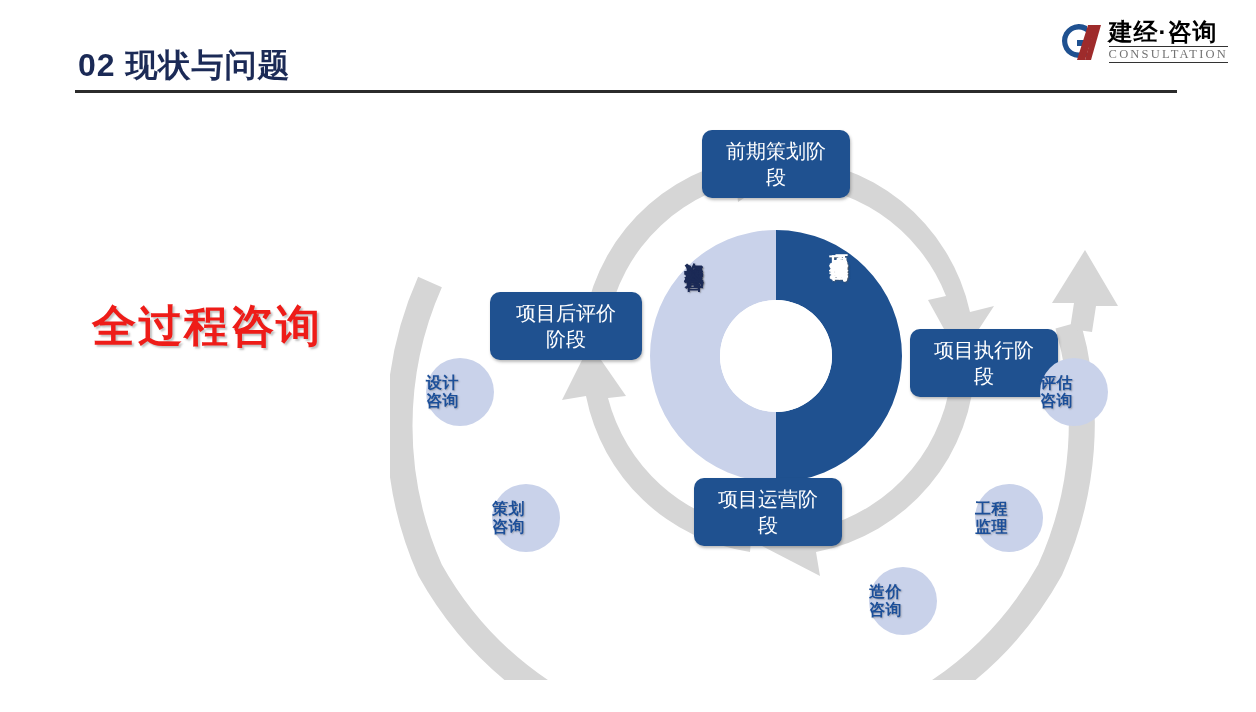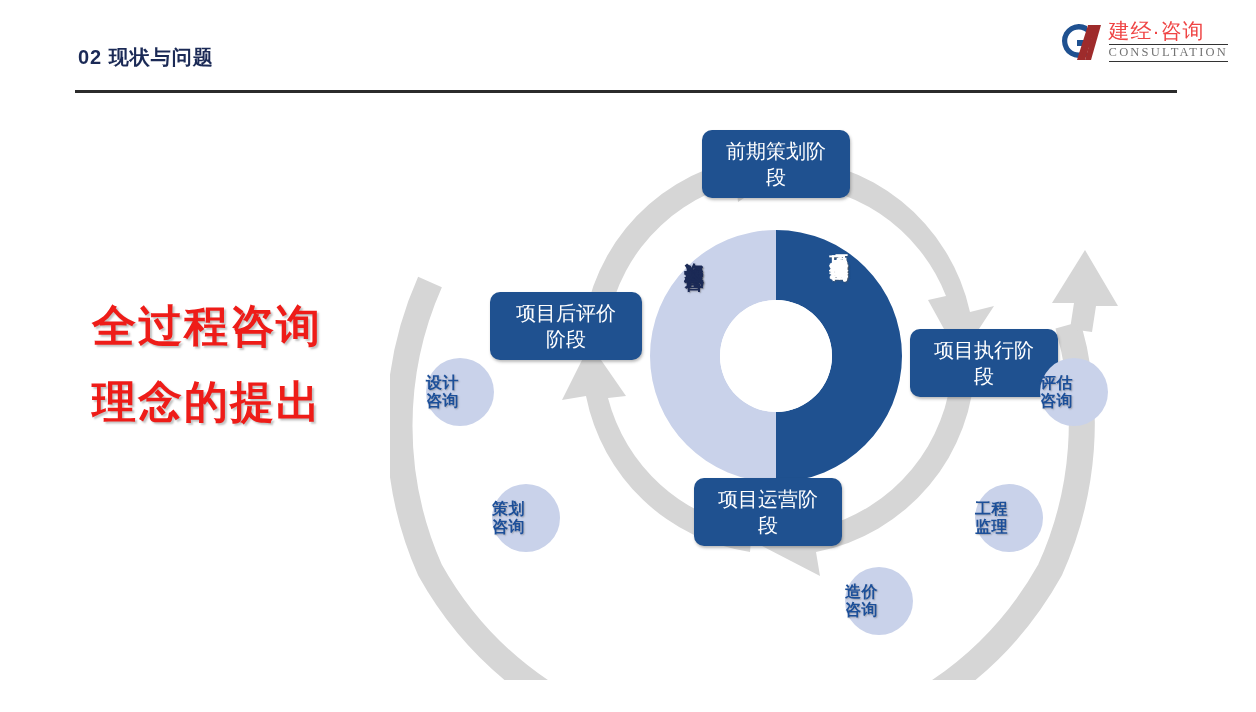--- a/index.html
+++ b/index.html
@@ -16,21 +16,21 @@
     height: 712px;
     background: #ffffff;
     overflow: hidden;
   }
 
   
   #page-title {
     position: absolute;
     left: 78px;
     top: 44px;
-    font-size: 20px;
+    font-size: 32px;
     font-weight: bold;
     color: #1b2a56;
     letter-spacing: 1px;
     white-space: nowrap;
   }
   #title-rule {
     position: absolute;
     left: 75px;
     top: 90px;
     width: 1102px;
@@ -50,23 +50,23 @@
   #logo-mark {
     width: 56px;
     height: 50px;
   }
   #logo-text {
     display: flex;
     flex-direction: column;
     align-items: stretch;
   }
   #logo-text .cn {
-    font-size: 21px;
-    font-weight: normal;
-    color: #ef4444;
+    font-size: 24px;
+    font-weight: bold;
+    color: #000000;
     letter-spacing: 1px;
     line-height: 1.05;
   }
   #logo-text .en {
     font-size: 12.5px;
     font-family: "Liberation Serif", "DejaVu Serif", serif;
     color: #737373;
     letter-spacing: 2.2px;
     border-top: 1.5px solid #333;
     border-bottom: 1.5px solid #333;
@@ -166,21 +166,21 @@
     color: #1c4f99;
     font-size: 16px;
     font-weight: bold;
     line-height: 1.15;
     letter-spacing: 0.5px;
     text-shadow: 1px 1px 1.5px rgba(90,90,90,0.4);
   }
   #svc-0 { left: 36px;  top: 258px; }
   #svc-1 { left: 102px; top: 384px; }
   #svc-2 { left: 232px; top: 467px; }
-  #svc-3 { left: 455px; top: 467px; }
+  #svc-3 { left: 479px; top: 467px; }
   #svc-4 { left: 585px; top: 384px; }
   #svc-5 { left: 650px; top: 258px; }
 </style>
 </head>
 <body>
 
 <div id="slide">
 
   <div id="page-title">02 现状与问题</div>
   <div id="title-rule"></div>
@@ -193,21 +193,20 @@
       <path d="M48 9 L54 9 L44 44 L38 44 Z" fill="#9e2b2b"></path>
     </svg>
     <div id="logo-text">
       <div class="cn">建经·咨询</div>
       <div class="en">CONSULTATION</div>
     </div>
   </div>
 
   <div id="headline">
     <div>全过程咨询</div>
-    <div>理念的提出</div>
   </div>
 
   <div id="diagram">
 
     <svg width="790" height="580" viewBox="0 0 790 580">
 
       <g>
         <path d="M 40 182
                  A 355 355 0 0 0 40 470
                  A 355 355 0 0 0 660 470

